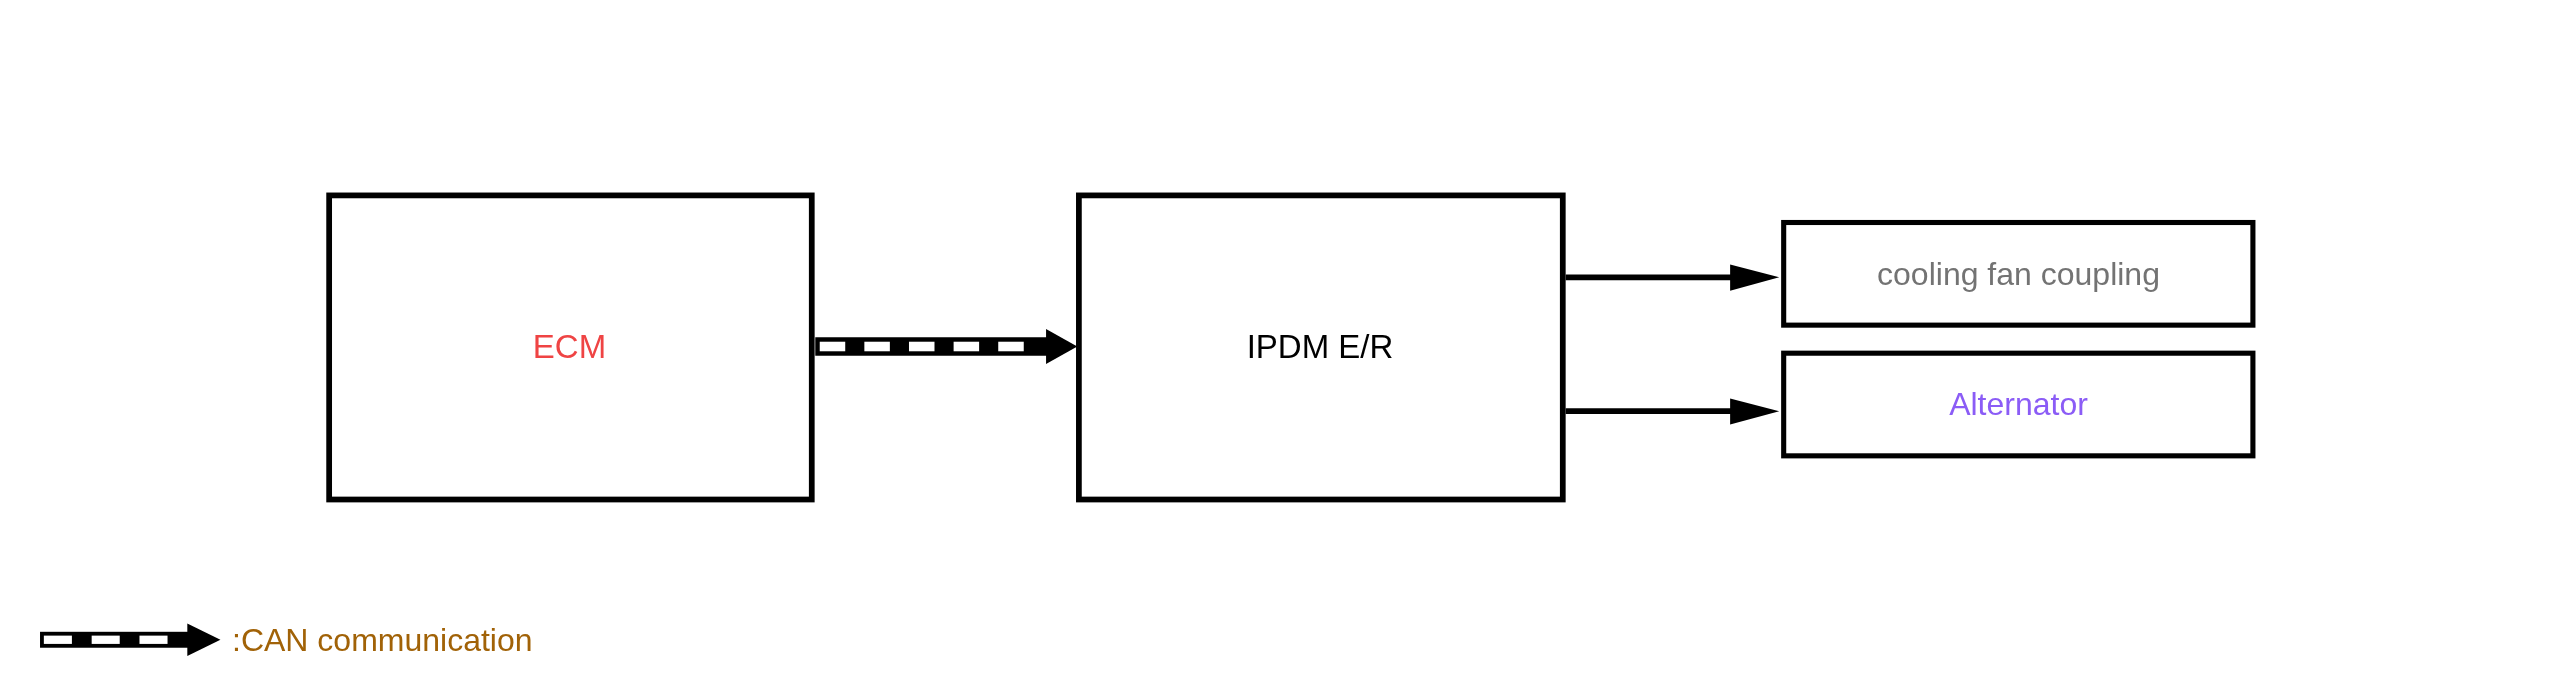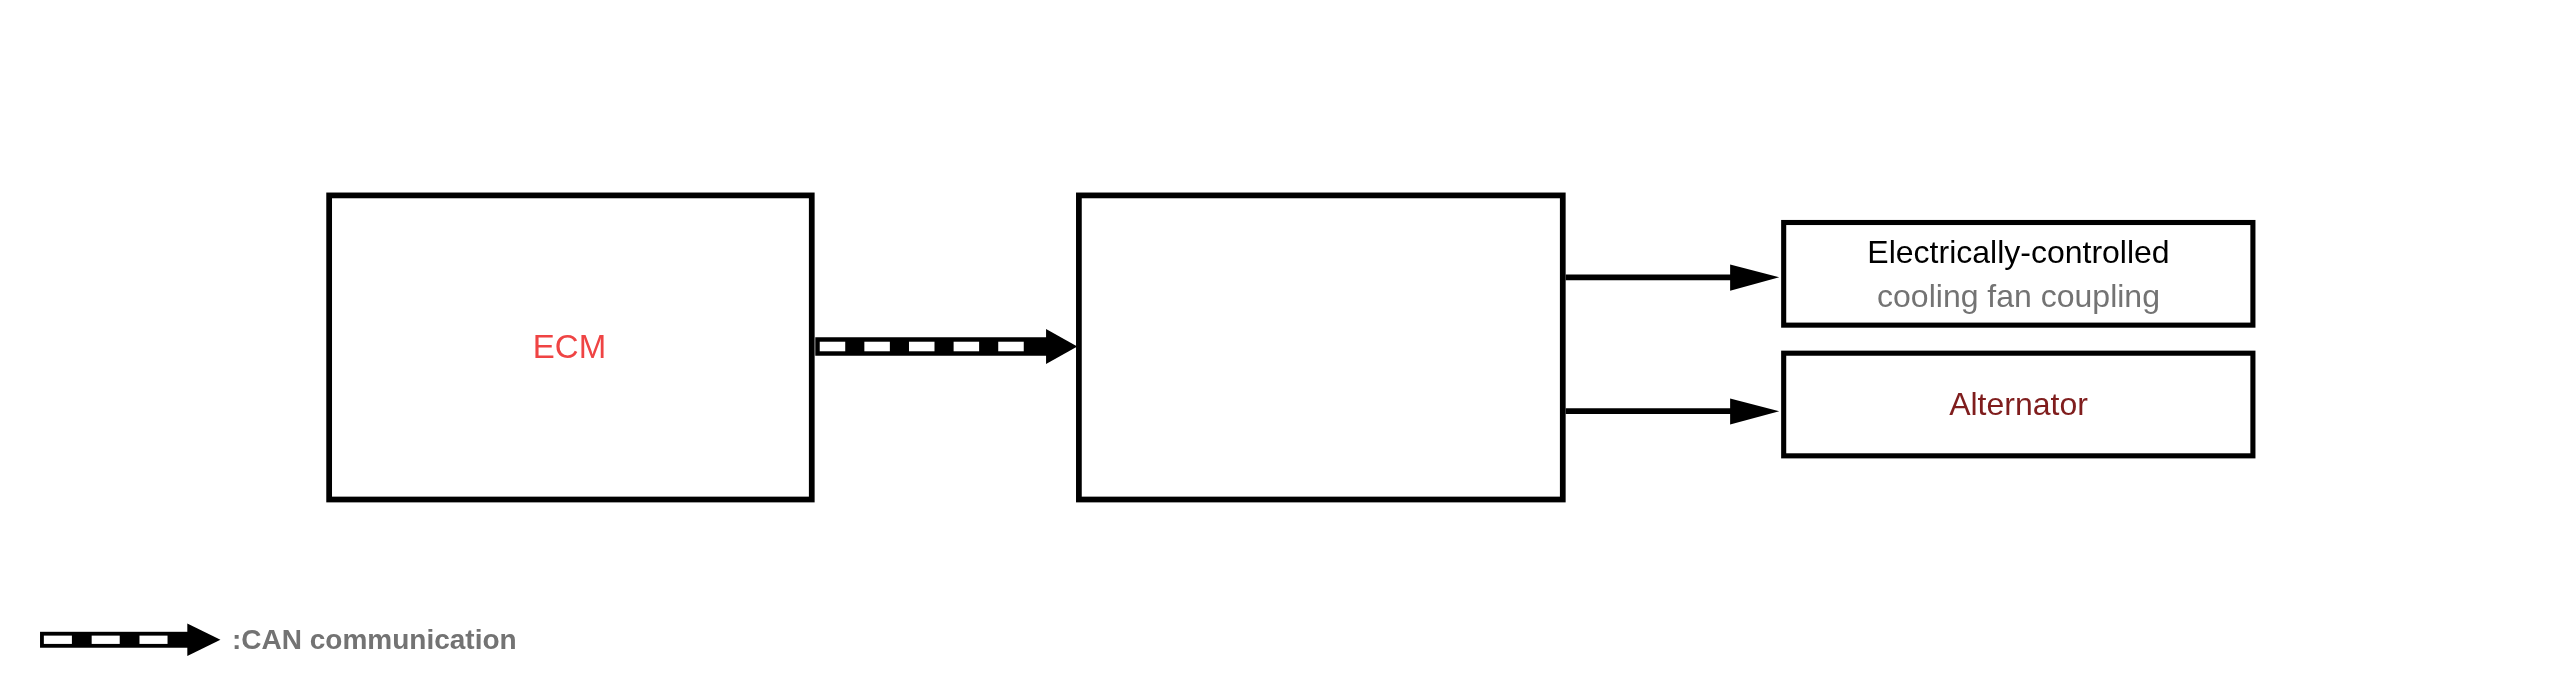--- a/index.html
+++ b/index.html
@@ -106,28 +106,30 @@
       <rect class="can-gap" x="218" y="997" width="44" height="13"></rect>
       <polygon class="can-fill" points="293,978 293,1029 345,1003.5"></polygon>
     </g>
 
   </svg>
 
   <div class="node-text" style="position:absolute; left:328px; top:195px; width:483px; height:304px; display:flex; align-items:center; justify-content:center;">
     <span style="font-size:33px; color:#ef4444; font-family:'Liberation Sans',sans-serif; line-height:1.15;">ECM</span>
   </div>
 
+  <div class="node-text" style="position:absolute; left:1078px; top:195px; width:484px; height:304px; display:flex; align-items:center; justify-content:center;">
+    <span style="font-size:33px; color:#000; font-family:'Liberation Sans',sans-serif; line-height:1.15;">IPDM E/R</span>
+  </div>
 
   <div class="node-text" style="position:absolute; left:1784px; top:223px; width:469px; height:103px; display:flex; flex-direction:column; align-items:center; justify-content:center;">
-    <span style="font-size:32px; color:#000; font-family:'Liberation Sans',sans-serif; line-height:1.35; white-space:nowrap;">Electrically-controlled</span>
     <span style="font-size:32px; color:#737373; font-family:'Liberation Sans',sans-serif; line-height:1.35; white-space:nowrap;">cooling fan coupling</span>
   </div>
 
   <div class="node-text" style="position:absolute; left:1784px; top:353px; width:469px; height:103px; display:flex; align-items:center; justify-content:center;">
-    <span style="font-size:32px; color:#7f1d1d; font-family:'Liberation Sans',sans-serif; line-height:1.15;">Alternator</span>
+    <span style="font-size:32px; color:#8b5cf6; font-family:'Liberation Sans',sans-serif; line-height:1.15;">Alternator</span>
   </div>
 
   <div style="position:absolute; left:232px; top:622px; height:36px; display:flex; align-items:center;">
-    <span style="font-size:28px; color:#737373; font-family:'Liberation Sans',sans-serif; white-space:nowrap;font-weight:bold;">:CAN communication</span>
+    <span style="font-size:32px; color:#a16207; font-family:'Liberation Sans',sans-serif; white-space:nowrap;">:CAN communication</span>
   </div>
 
 </div>
 
 
 </body></html>

